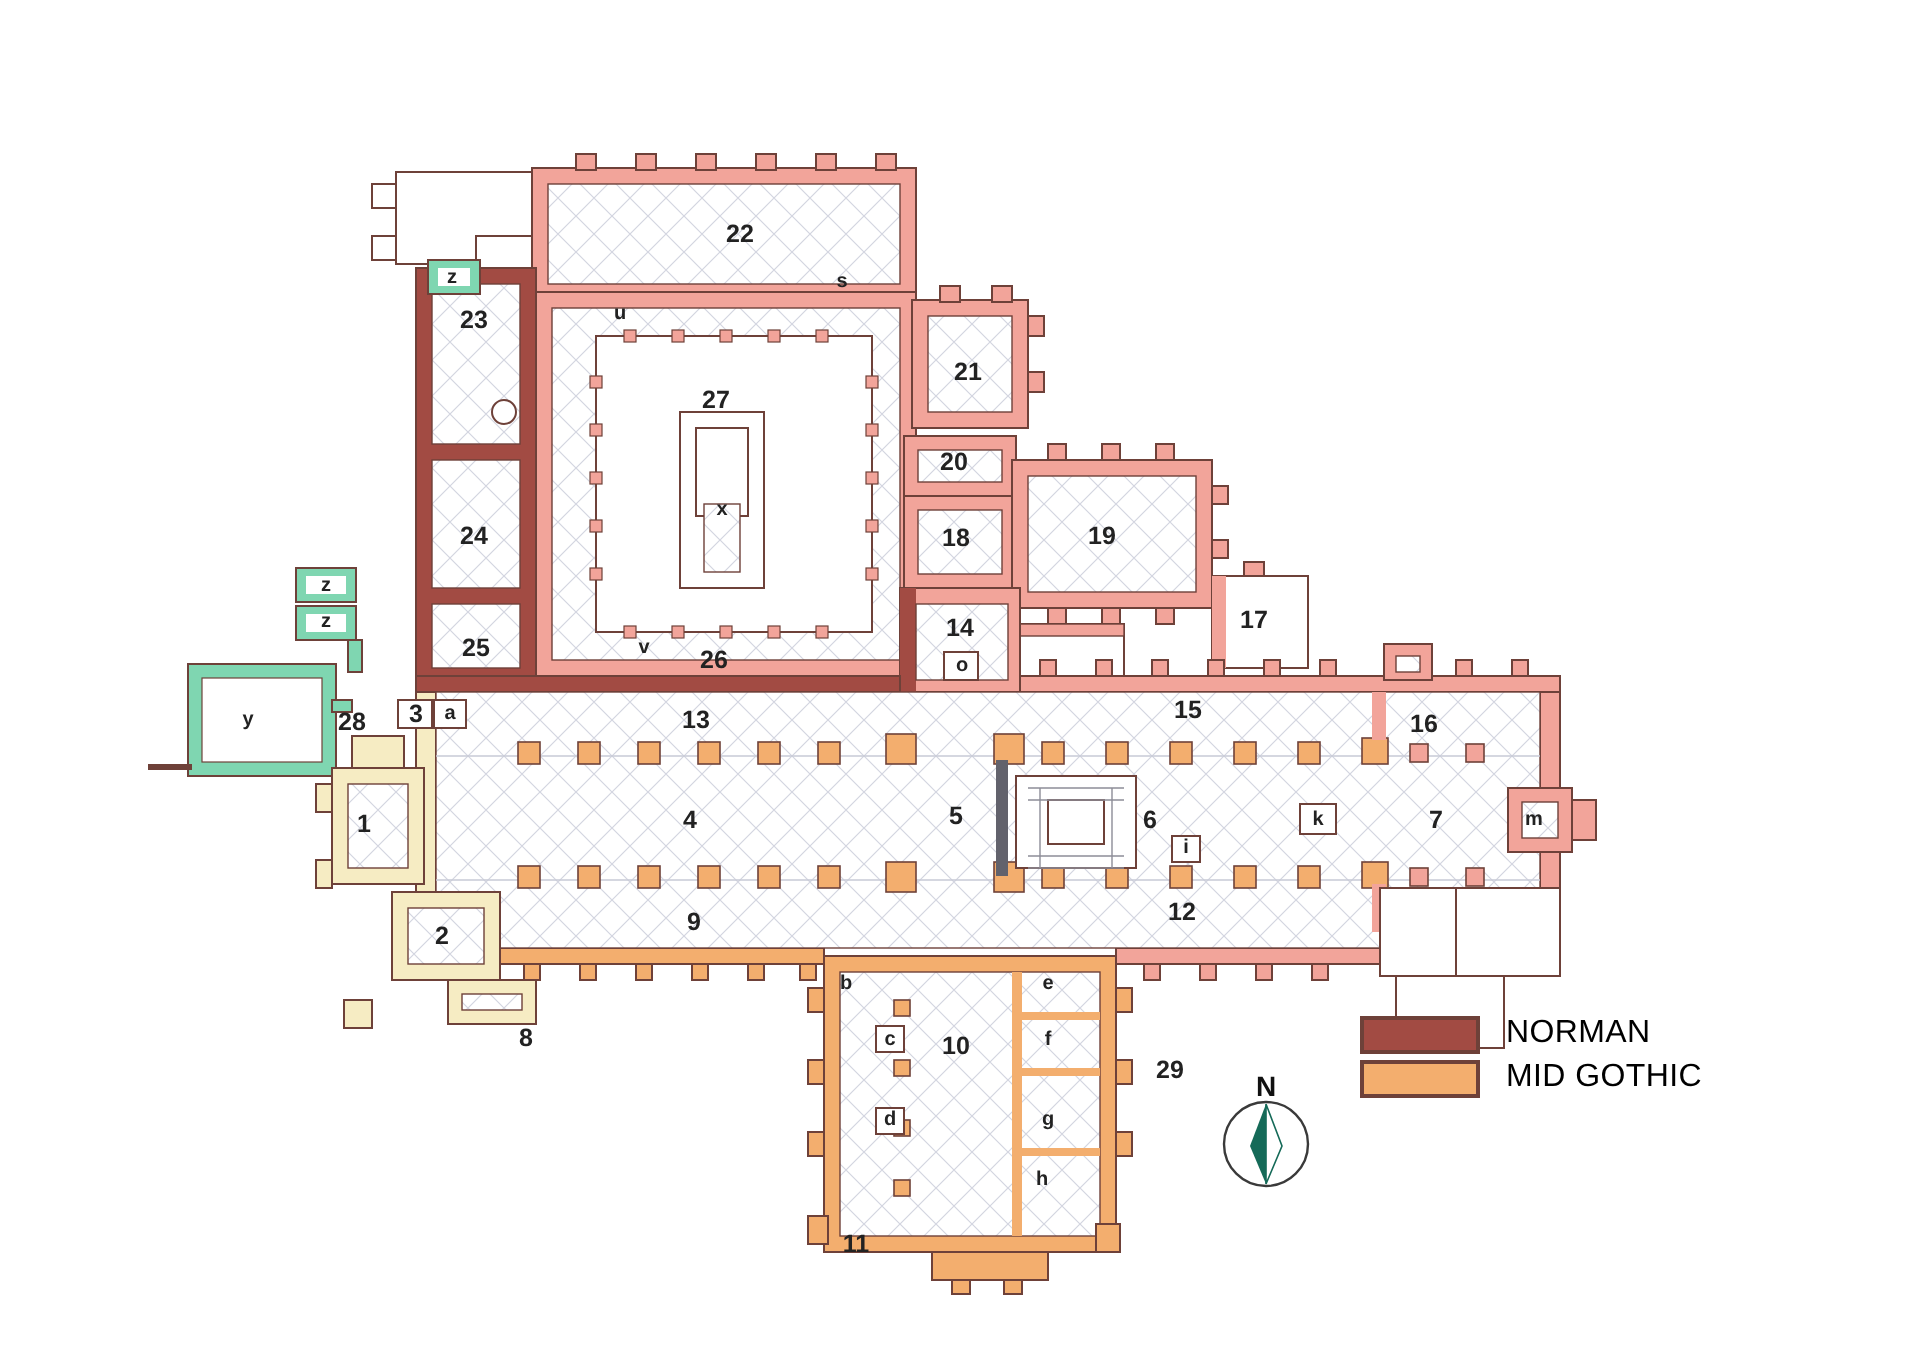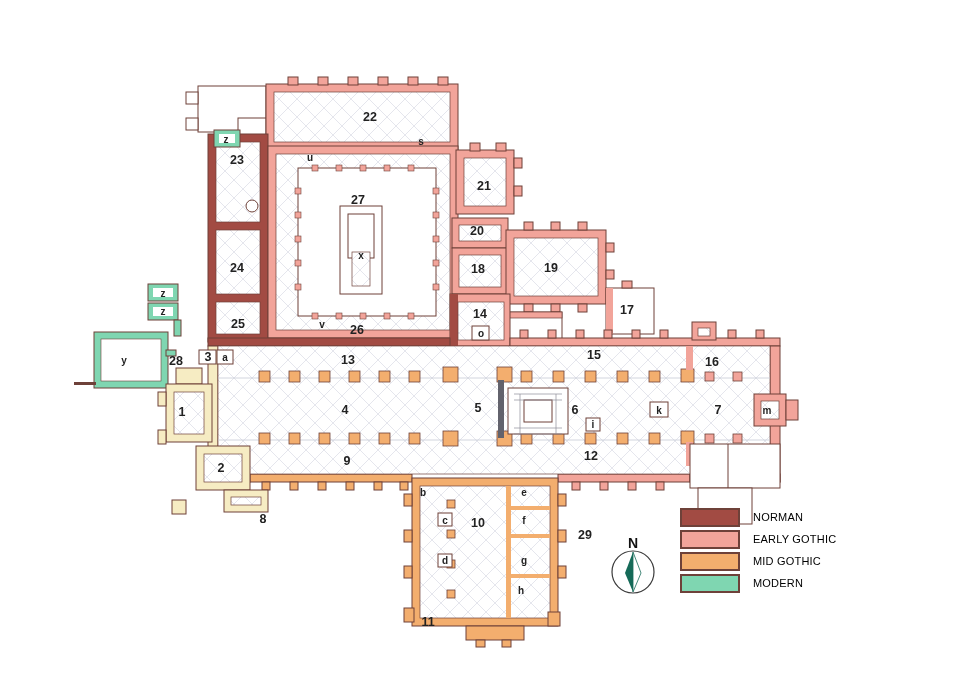--- a/index.html
+++ b/index.html
@@ -33,21 +33,21 @@
   .needle-dark{fill:var(--c-compass);}
   .needle-light{fill:#fff;stroke:var(--c-compass);stroke-width:.8;}
   .compass-n{font:700 14px "Liberation Sans",sans-serif;fill:#111;
              text-anchor:middle;dominant-baseline:central;}
 
   
   #legend{position:absolute;left:680px;top:506px;display:flex;flex-direction:column;}
   .legend-row{display:flex;align-items:center;height:22px;}
   .swatch{display:inline-block;width:56px;height:15px;border:2px solid var(--c-outline);
           box-sizing:content-box;}
-  .legend-label{margin-left:13px;font-size:11px;color:#000;letter-spacing:.2px;}
+  .legend-label{margin-left:13px;font-size:16px;color:#000;letter-spacing:.2px;}
 </style>
 </head>
 <body>
 
 <div id="stage">
   <svg id="plan" width="960" height="679" viewBox="0 0 960 679">
     <defs>
       <pattern id="vault" width="18" height="18" patternUnits="userSpaceOnUse">
         <rect width="18" height="18" fill="#ffffff"></rect>
         <path class="hatch" d="M0 0 L18 18 M18 0 L0 18"></path>
@@ -350,25 +350,17 @@
         <text x="226" y="139" class="plan-letter">z</text>
       </g>
   </svg>
 
   <div id="legend">
       <div class="legend-row">
         <span class="swatch" style="background: rgb(162, 75, 67);"></span>
         <span class="legend-label">NORMAN</span>
       </div>
       <div class="legend-row">
-        <span class="swatch" style="background: rgb(242, 164, 154);"></span>
-        <span class="legend-label">EARLY GOTHIC</span>
-      </div>
-      <div class="legend-row">
         <span class="swatch" style="background: rgb(243, 174, 110);"></span>
         <span class="legend-label">MID GOTHIC</span>
       </div>
-      <div class="legend-row">
-        <span class="swatch" style="background: rgb(127, 214, 177);"></span>
-        <span class="legend-label">MODERN</span>
-      </div>
     </div>
 </div>
 
 </body></html>

